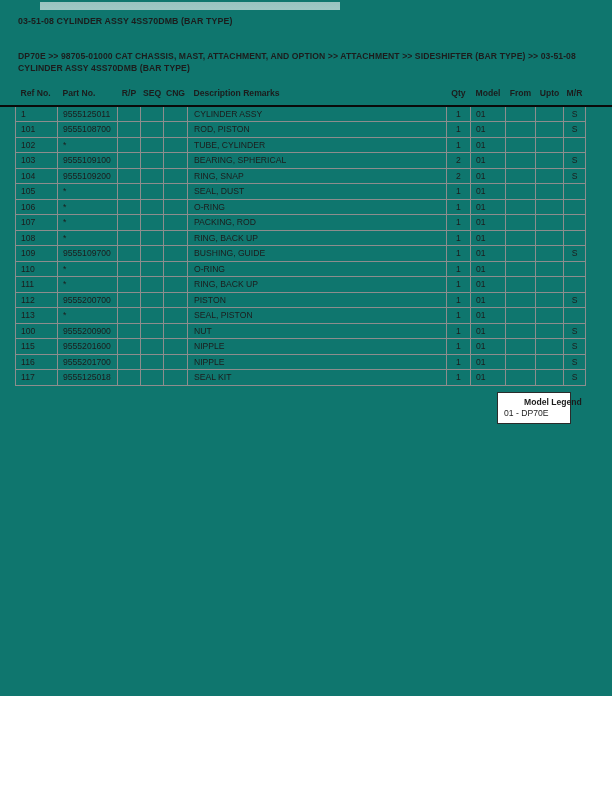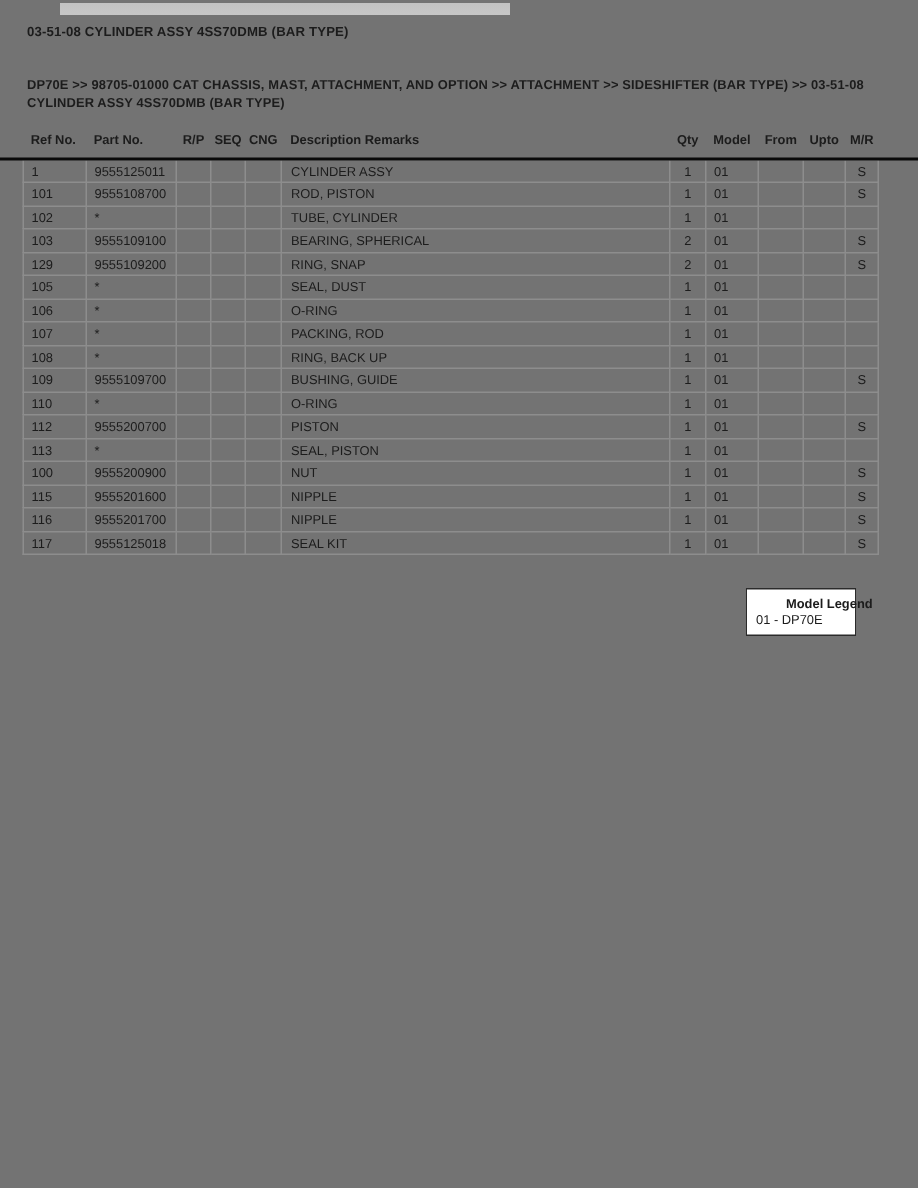--- a/index.html
+++ b/index.html
@@ -6,22 +6,22 @@
   html, body { background: #ffffff; }
   body {
     width: 612px; height: 792px;
     font-family: "Liberation Sans", "DejaVu Sans", sans-serif;
     color: #1c1c1c;
     position: relative;
     overflow: hidden;
   }
   .page {
     position: absolute; left: 0; top: 0;
-    width: 612px; height: 792px;
-    background: #737373;
+    width: 612px; height: 696px;
+    background: #0f766e;
   }
   .doc-title {
     position: absolute; left: 18px; top: 16px;
     font-size: 8.8px; font-weight: bold;
     letter-spacing: 0.1px;
     white-space: nowrap;
   }
   .breadcrumb {
     position: absolute; left: 18px; top: 38px;
     width: 580px;
@@ -189,21 +189,21 @@
           <td class="c-seq"></td>
           <td class="c-cng"></td>
           <td class="c-desc">BEARING, SPHERICAL</td>
           <td class="c-qty">2</td>
           <td class="c-model">01</td>
           <td class="c-from"></td>
           <td class="c-upto"></td>
           <td class="c-mr">S</td>
         </tr>
         <tr>
-          <td class="c-ref">129</td>
+          <td class="c-ref">104</td>
           <td class="c-part">9555109200</td>
           <td class="c-rp"></td>
           <td class="c-seq"></td>
           <td class="c-cng"></td>
           <td class="c-desc">RING, SNAP</td>
           <td class="c-qty">2</td>
           <td class="c-model">01</td>
           <td class="c-from"></td>
           <td class="c-upto"></td>
           <td class="c-mr">S</td>
@@ -273,20 +273,33 @@
           <td class="c-upto"></td>
           <td class="c-mr">S</td>
         </tr>
         <tr>
           <td class="c-ref">110</td>
           <td class="c-part">*</td>
           <td class="c-rp"></td>
           <td class="c-seq"></td>
           <td class="c-cng"></td>
           <td class="c-desc">O-RING</td>
+          <td class="c-qty">1</td>
+          <td class="c-model">01</td>
+          <td class="c-from"></td>
+          <td class="c-upto"></td>
+          <td class="c-mr"></td>
+        </tr>
+        <tr>
+          <td class="c-ref">111</td>
+          <td class="c-part">*</td>
+          <td class="c-rp"></td>
+          <td class="c-seq"></td>
+          <td class="c-cng"></td>
+          <td class="c-desc">RING, BACK UP</td>
           <td class="c-qty">1</td>
           <td class="c-model">01</td>
           <td class="c-from"></td>
           <td class="c-upto"></td>
           <td class="c-mr"></td>
         </tr>
         <tr>
           <td class="c-ref">112</td>
           <td class="c-part">9555200700</td>
           <td class="c-rp"></td>

